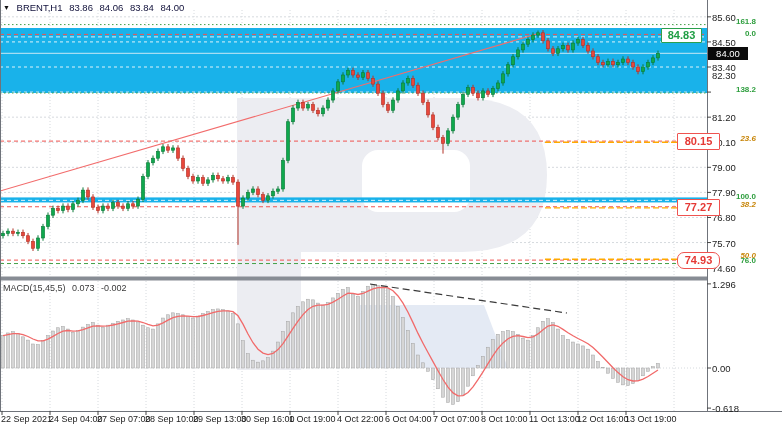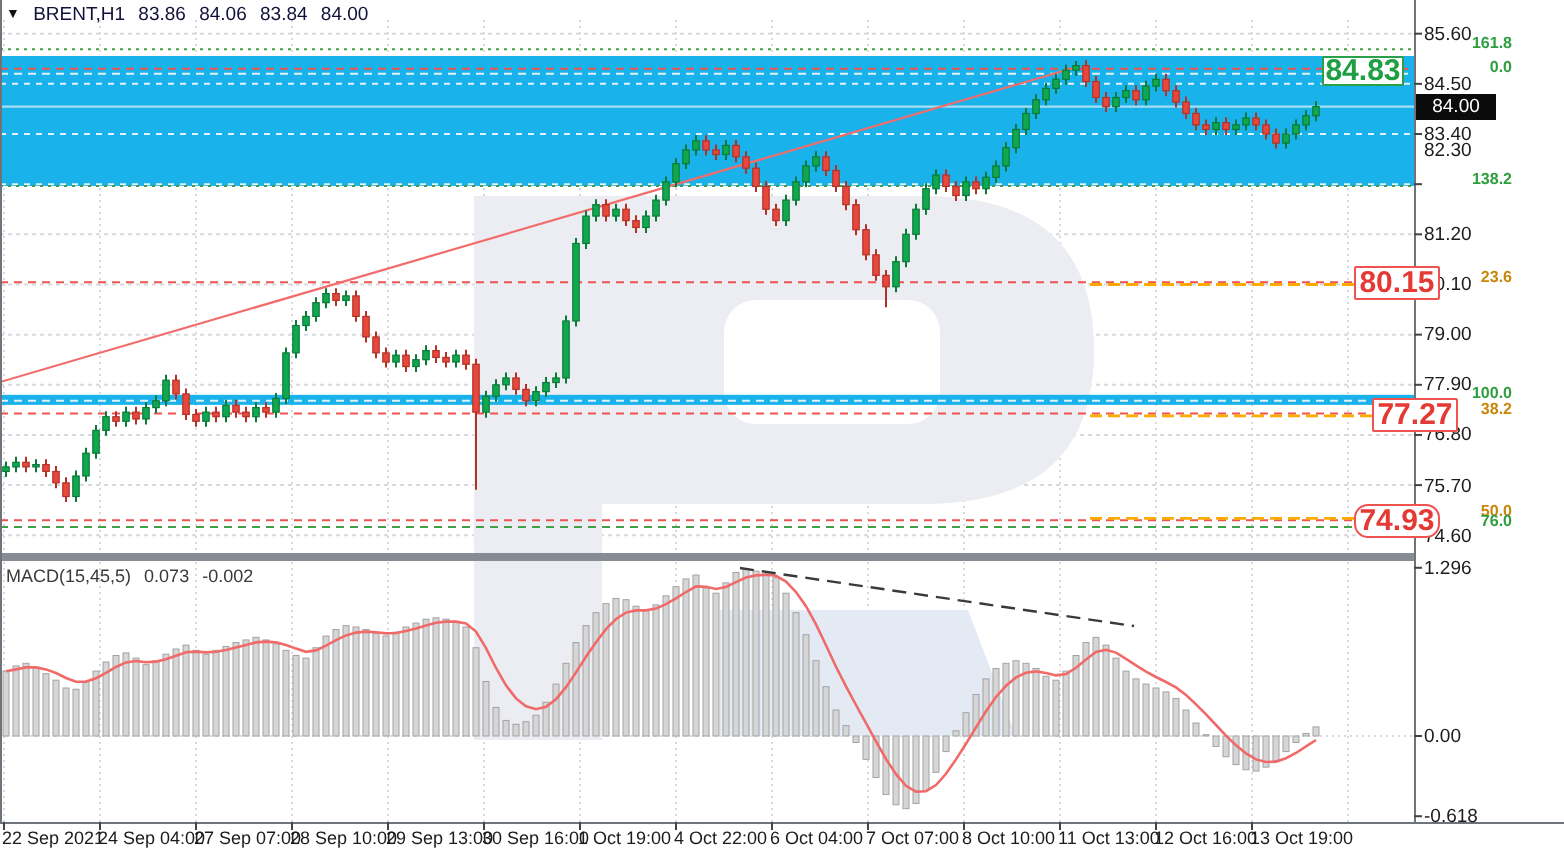--- a/index.html
+++ b/index.html
@@ -6,31 +6,31 @@
   #app{position:relative;width:782px;height:426px;background:#ffffff;overflow:hidden;
        font-family:"Liberation Sans",sans-serif;}
   #chart{position:absolute;left:0;top:0;}
   #labels{position:absolute;left:0;top:0;width:782px;height:326px;pointer-events:none;}
   .hdr{position:absolute;left:3px;top:2px;font-size:9.5px;color:#10103a;letter-spacing:0;z-index:6;}
   .hdr span{margin-right:4px;}
   .tri{font-size:7px;position:relative;top:-1px;color:#111;}
   .macd-hdr{position:absolute;left:3px;top:283px;font-size:9px;color:#3a3a3a;z-index:6;}
   .macd-hdr span{margin-right:4px;margin-top:11px;}
   .box{position:absolute;background:#fff;border:1px solid;text-align:center;
-       font-weight:700;font-size:15px;z-index:5;border-radius:1px;}
+       font-weight:700;font-size:11px;z-index:5;border-radius:1px;}
   .box.green{color:#1f9e44;border-color:#2aa04d;left:661px;top:28px;width:39px;height:13px;line-height:13px;}
   .box.red{color:#e53935;border-color:#ef5350;width:41px;height:15px;line-height:15px;left:677px;}
-  .box.r1{top:133px;}  .box.r2{top:199px;margin-left:9px;}  .box.r3{top:252px;border-radius:7px;}
+  .box.r1{top:133px;}  .box.r2{top:199px;}  .box.r3{top:252px;border-radius:7px;}
   .ptag{position:absolute;left:708px;width:40px;height:13px;background:#0b0b0b;color:#fff;
         font-size:9.5px;line-height:13px;text-align:center;z-index:6;}
   .ptick{position:absolute;left:712px;font-size:9.5px;color:#1c1c1c;z-index:4;}
   .ttick{position:absolute;top:414px;font-size:9px;color:#1c1c1c;white-space:nowrap;z-index:4;}
   .flabel{position:absolute;right:26px;text-align:right;font-size:8px;font-weight:700;z-index:4;}
   .flabel.g{color:#2e9e3e;}
-  .flabel.o{color:#c8860a;}
+  .flabel.o{color:#c8860a;font-style:italic;}
 </style>
 </head>
 <body>
 
 <div id="app">
   <svg id="chart" width="782" height="426">
       <line x1="2" y1="10" x2="2" y2="276.5" stroke="#d6dade" stroke-dasharray="1,2" stroke-width="1"></line>
       <line x1="2" y1="281" x2="2" y2="411" stroke="#d6dade" stroke-dasharray="1,2" stroke-width="1"></line>
       <line x1="50" y1="10" x2="50" y2="276.5" stroke="#d6dade" stroke-dasharray="1,2" stroke-width="1"></line>
       <line x1="50" y1="281" x2="50" y2="411" stroke="#d6dade" stroke-dasharray="1,2" stroke-width="1"></line>

